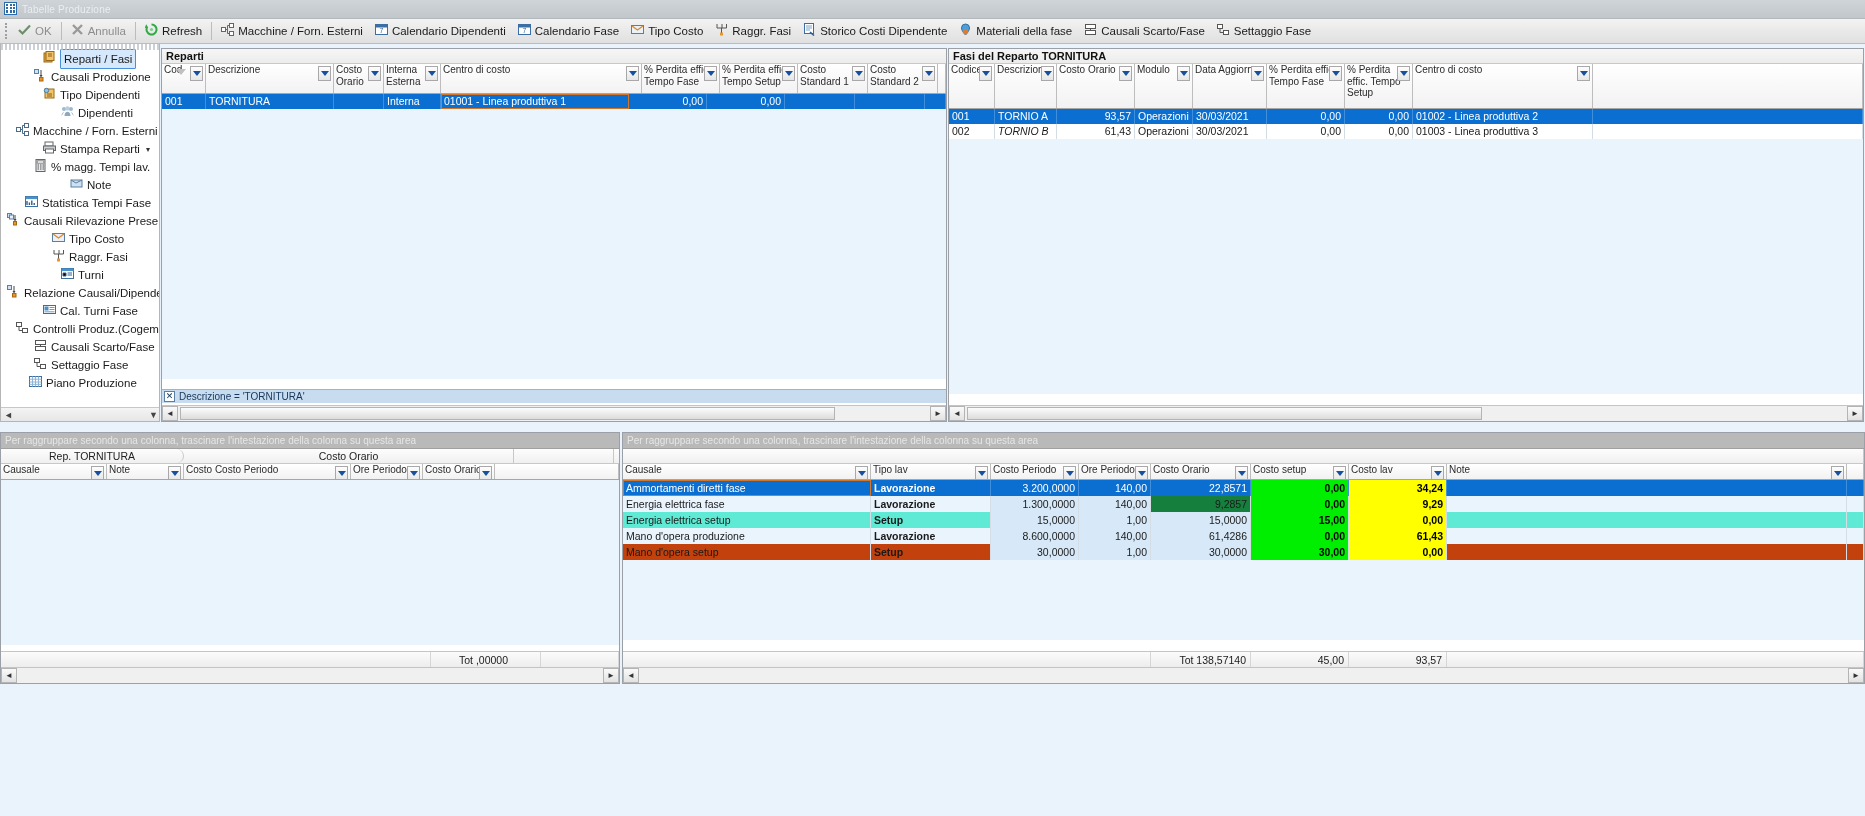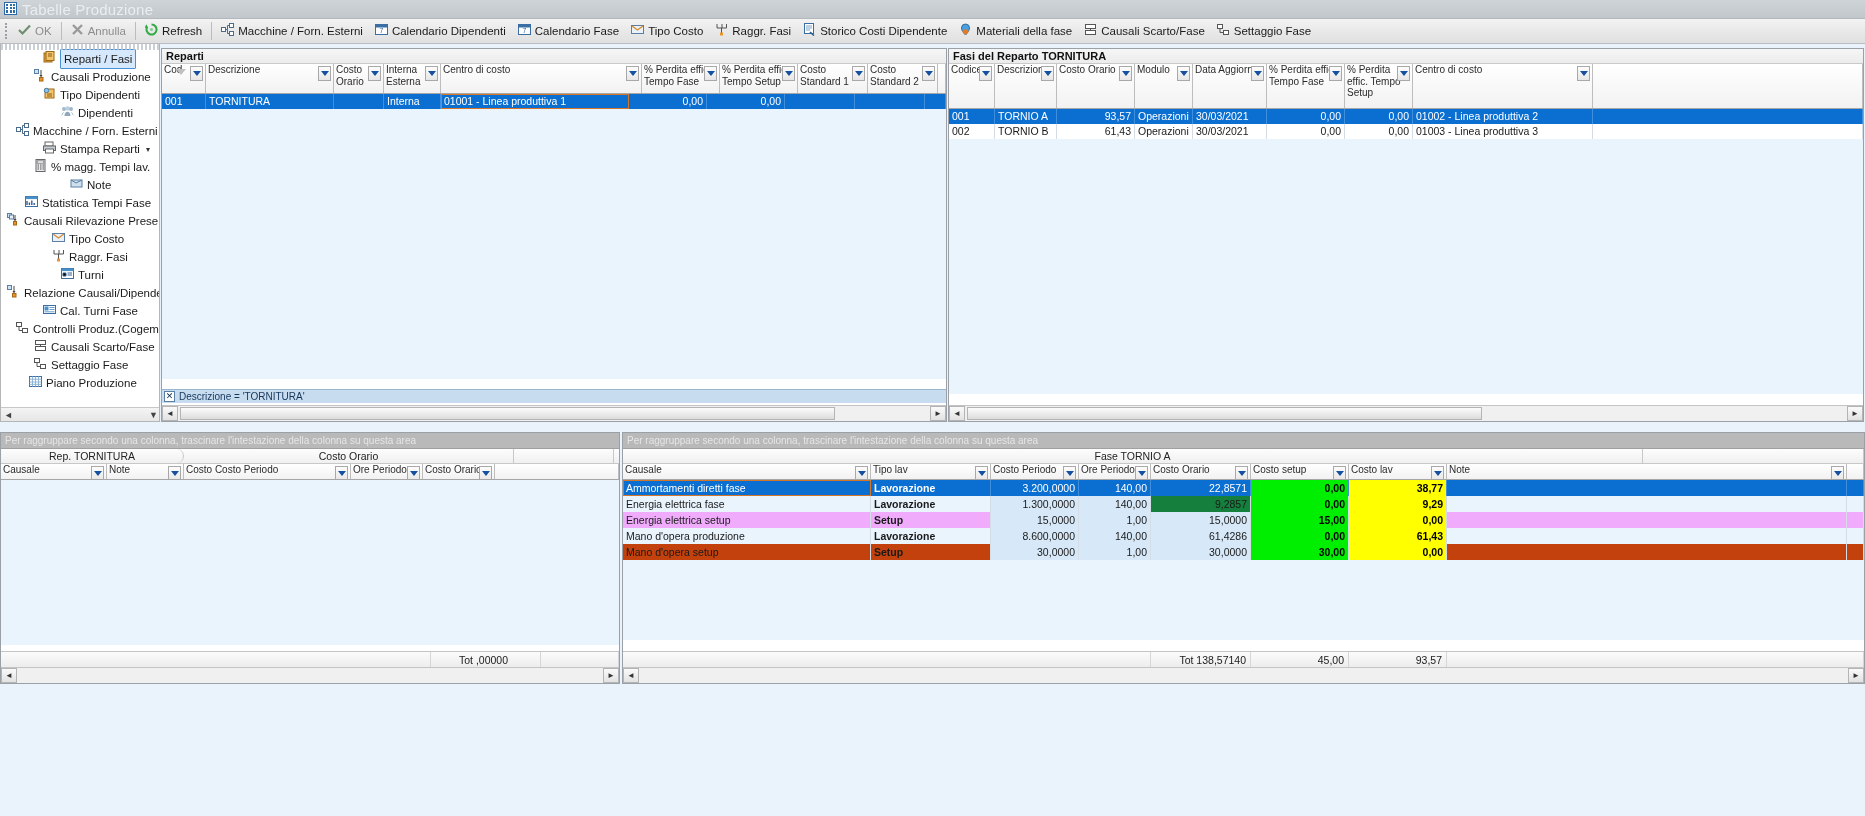--- a/index.html
+++ b/index.html
@@ -14,21 +14,21 @@
   }
   .app { position: relative; width: 1865px; height: 816px; background: #eaf3fb; }
 
   
   .titlebar {
     position: absolute; left: 0; top: 0; width: 1865px; height: 19px;
     background: linear-gradient(to bottom,#cfd4d8 0%, #c2c7cc 100%);
     display: flex; align-items: center; gap: 5px; padding-left: 4px;
     border-bottom: 1px solid #b3b8bd;
   }
-  .titlebar .t-title { color: #e9eef3; font-size: 15px; letter-spacing: .2px; }
+  .titlebar .t-title { color: #e9eef3; font-size: 10px; letter-spacing: .2px; }
   .ic { display: inline-block; line-height: 1; vertical-align: middle; }
 
   
   .toolbar {
     position: absolute; left: 0; top: 19px; width: 1865px; height: 25px;
     background: linear-gradient(to bottom,#f3f3f3 0%, #e7e7e7 60%, #e0e0e0 100%);
     border-bottom: 1px solid #b9bcc0;
     display: flex; align-items: center; padding-left: 4px;
   }
   .tb-item {
@@ -549,21 +549,21 @@
           <div class="gcell num" style="width: 78px;">93,57</div>
           <div class="gcell" style="width: 58px;">Operazioni I</div>
           <div class="gcell" style="width: 74px;">30/03/2021</div>
           <div class="gcell num" style="width: 78px;">0,00</div>
           <div class="gcell num" style="width: 68px;">0,00</div>
           <div class="gcell" style="width: 180px;">01002 - Linea produttiva 2</div>
           <div class="gcell" style="flex: 1 1 0%;"></div>
         </div>
         <div class="grow">
           <div class="gcell" style="width: 46px;">002</div>
-          <div class="gcell" style="width: 62px;">TORNIO B</div>
+          <div class="gcell" style="width: 62px; font-style: italic;">TORNIO B</div>
           <div class="gcell num" style="width: 78px;">61,43</div>
           <div class="gcell" style="width: 58px;">Operazioni I</div>
           <div class="gcell" style="width: 74px;">30/03/2021</div>
           <div class="gcell num" style="width: 78px;">0,00</div>
           <div class="gcell num" style="width: 68px;">0,00</div>
           <div class="gcell" style="width: 180px;">01003 - Linea produttiva 3</div>
           <div class="gcell" style="flex: 1 1 0%;"></div>
         </div>
         <div class="grow white" style="background: rgb(234, 244, 253);"></div>
         <div class="grow white" style="background: rgb(234, 244, 253);"></div>
@@ -628,21 +628,20 @@
     <div class="hscroll">
       <div class="sb-btn">◄</div>
       <div class="sb-track"></div>
       <div class="sb-btn">►</div>
     </div>
   </div>
 
   <div class="panel" style="left:622px; top:432px; width:1243px; height:252px;">
     <div class="groupbar">Per raggruppare secondo una colonna, trascinare l'intestazione della colonna su questa area</div>
     <div class="bandrow">
-      <div class="bandcell" style="width:1020px;">Fase TORNIO A</div>
       <div class="bandcell" style="flex:1;"></div>
     </div>
     <div class="hdr-row" id="br-hdr" style="height:16px;">
         <div class="hcell" style="width: 248px;"><span>Causale</span><span class="filt"></span></div>
         <div class="hcell" style="width: 120px;"><span>Tipo lav</span><span class="filt"></span></div>
         <div class="hcell" style="width: 88px;"><span>Costo Periodo</span><span class="filt"></span></div>
         <div class="hcell" style="width: 72px;"><span>Ore Periodo</span><span class="filt"></span></div>
         <div class="hcell" style="width: 100px;"><span>Costo Orario</span><span class="filt"></span></div>
         <div class="hcell" style="width: 98px;"><span>Costo setup</span><span class="filt"></span></div>
         <div class="hcell" style="width: 98px;"><span>Costo lav</span><span class="filt"></span></div>
@@ -650,36 +649,36 @@
         <div class="hcell" style="flex: 1 1 0%;"></div>
       </div>
     <div id="br-rows">
         <div class="grow sel" style="height: 16px; line-height: 16px;">
           <div class="gcell cell-focus" style="width: 248px;">Ammortamenti diretti fase</div>
           <div class="gcell bold" style="width: 120px;">Lavorazione</div>
           <div class="gcell num" style="width: 88px;">3.200,0000</div>
           <div class="gcell num" style="width: 72px;">140,00</div>
           <div class="gcell num" style="width: 100px;">22,8571</div>
           <div class="gcell grn" style="width: 98px;">0,00</div>
-          <div class="gcell ylw" style="width: 98px;">38,77</div>
+          <div class="gcell ylw" style="width: 98px;">34,24</div>
           <div class="gcell" style="width: 400px;"></div>
           <div class="gcell" style="flex: 1 1 0%;"></div>
         </div>
         <div class="grow white" style="height: 16px; line-height: 16px; background: rgb(234, 244, 253);">
           <div class="gcell" style="width: 248px;">Energia elettrica fase</div>
           <div class="gcell bold" style="width: 120px;">Lavorazione</div>
           <div class="gcell num" style="width: 88px; background: rgb(215, 233, 248);">1.300,0000</div>
           <div class="gcell num" style="width: 72px; background: rgb(215, 233, 248);">140,00</div>
           <div class="gcell num" style="width: 100px; background: #15803d;">9,2857</div>
           <div class="gcell grn" style="width: 98px;">0,00</div>
           <div class="gcell ylw" style="width: 98px;">9,29</div>
           <div class="gcell" style="width: 400px;"></div>
           <div class="gcell" style="flex: 1 1 0%;"></div>
         </div>
-        <div class="grow alt" style="height: 16px; line-height: 16px; background: #f0abfc;">
+        <div class="grow alt" style="height: 16px; line-height: 16px; background: #5eead4;">
           <div class="gcell" style="width: 248px;">Energia elettrica setup</div>
           <div class="gcell bold" style="width: 120px;">Setup</div>
           <div class="gcell num" style="width: 88px; background: rgb(215, 233, 248);">15,0000</div>
           <div class="gcell num" style="width: 72px; background: rgb(215, 233, 248);">1,00</div>
           <div class="gcell num" style="width: 100px; background: rgb(215, 233, 248);">15,0000</div>
           <div class="gcell grn" style="width: 98px;">15,00</div>
           <div class="gcell ylw" style="width: 98px;">0,00</div>
           <div class="gcell" style="width: 400px;"></div>
           <div class="gcell" style="flex: 1 1 0%;"></div>
         </div>

